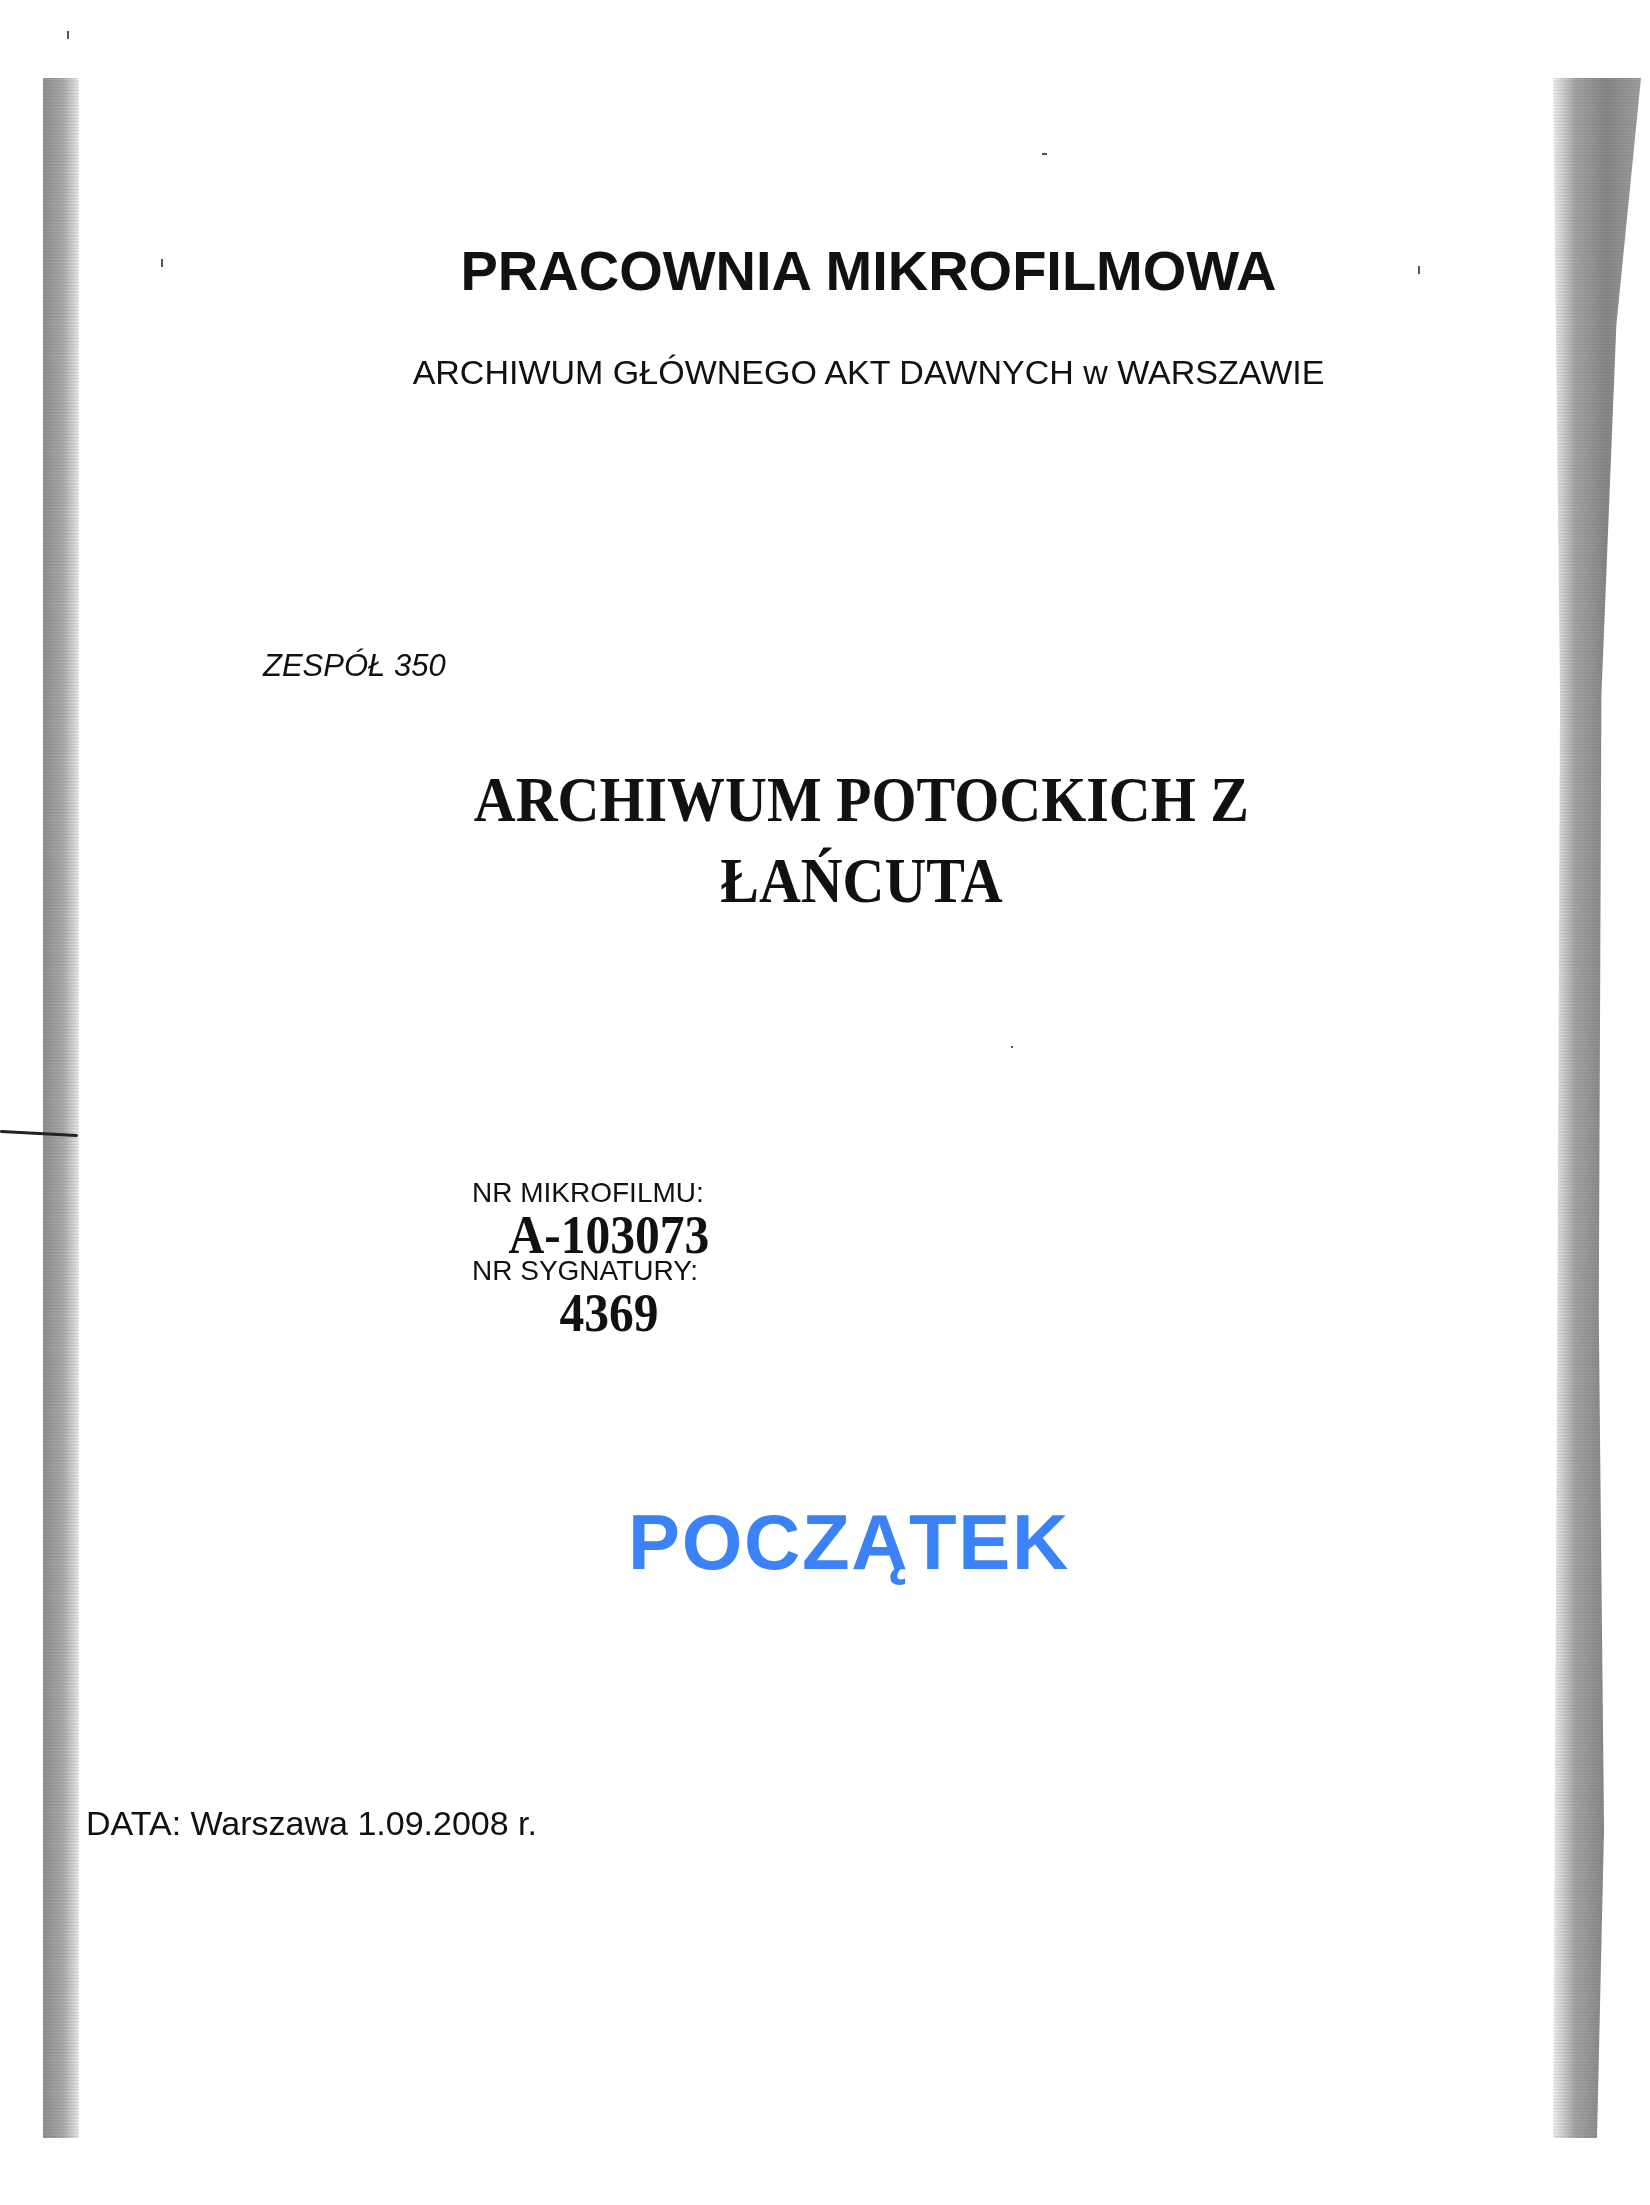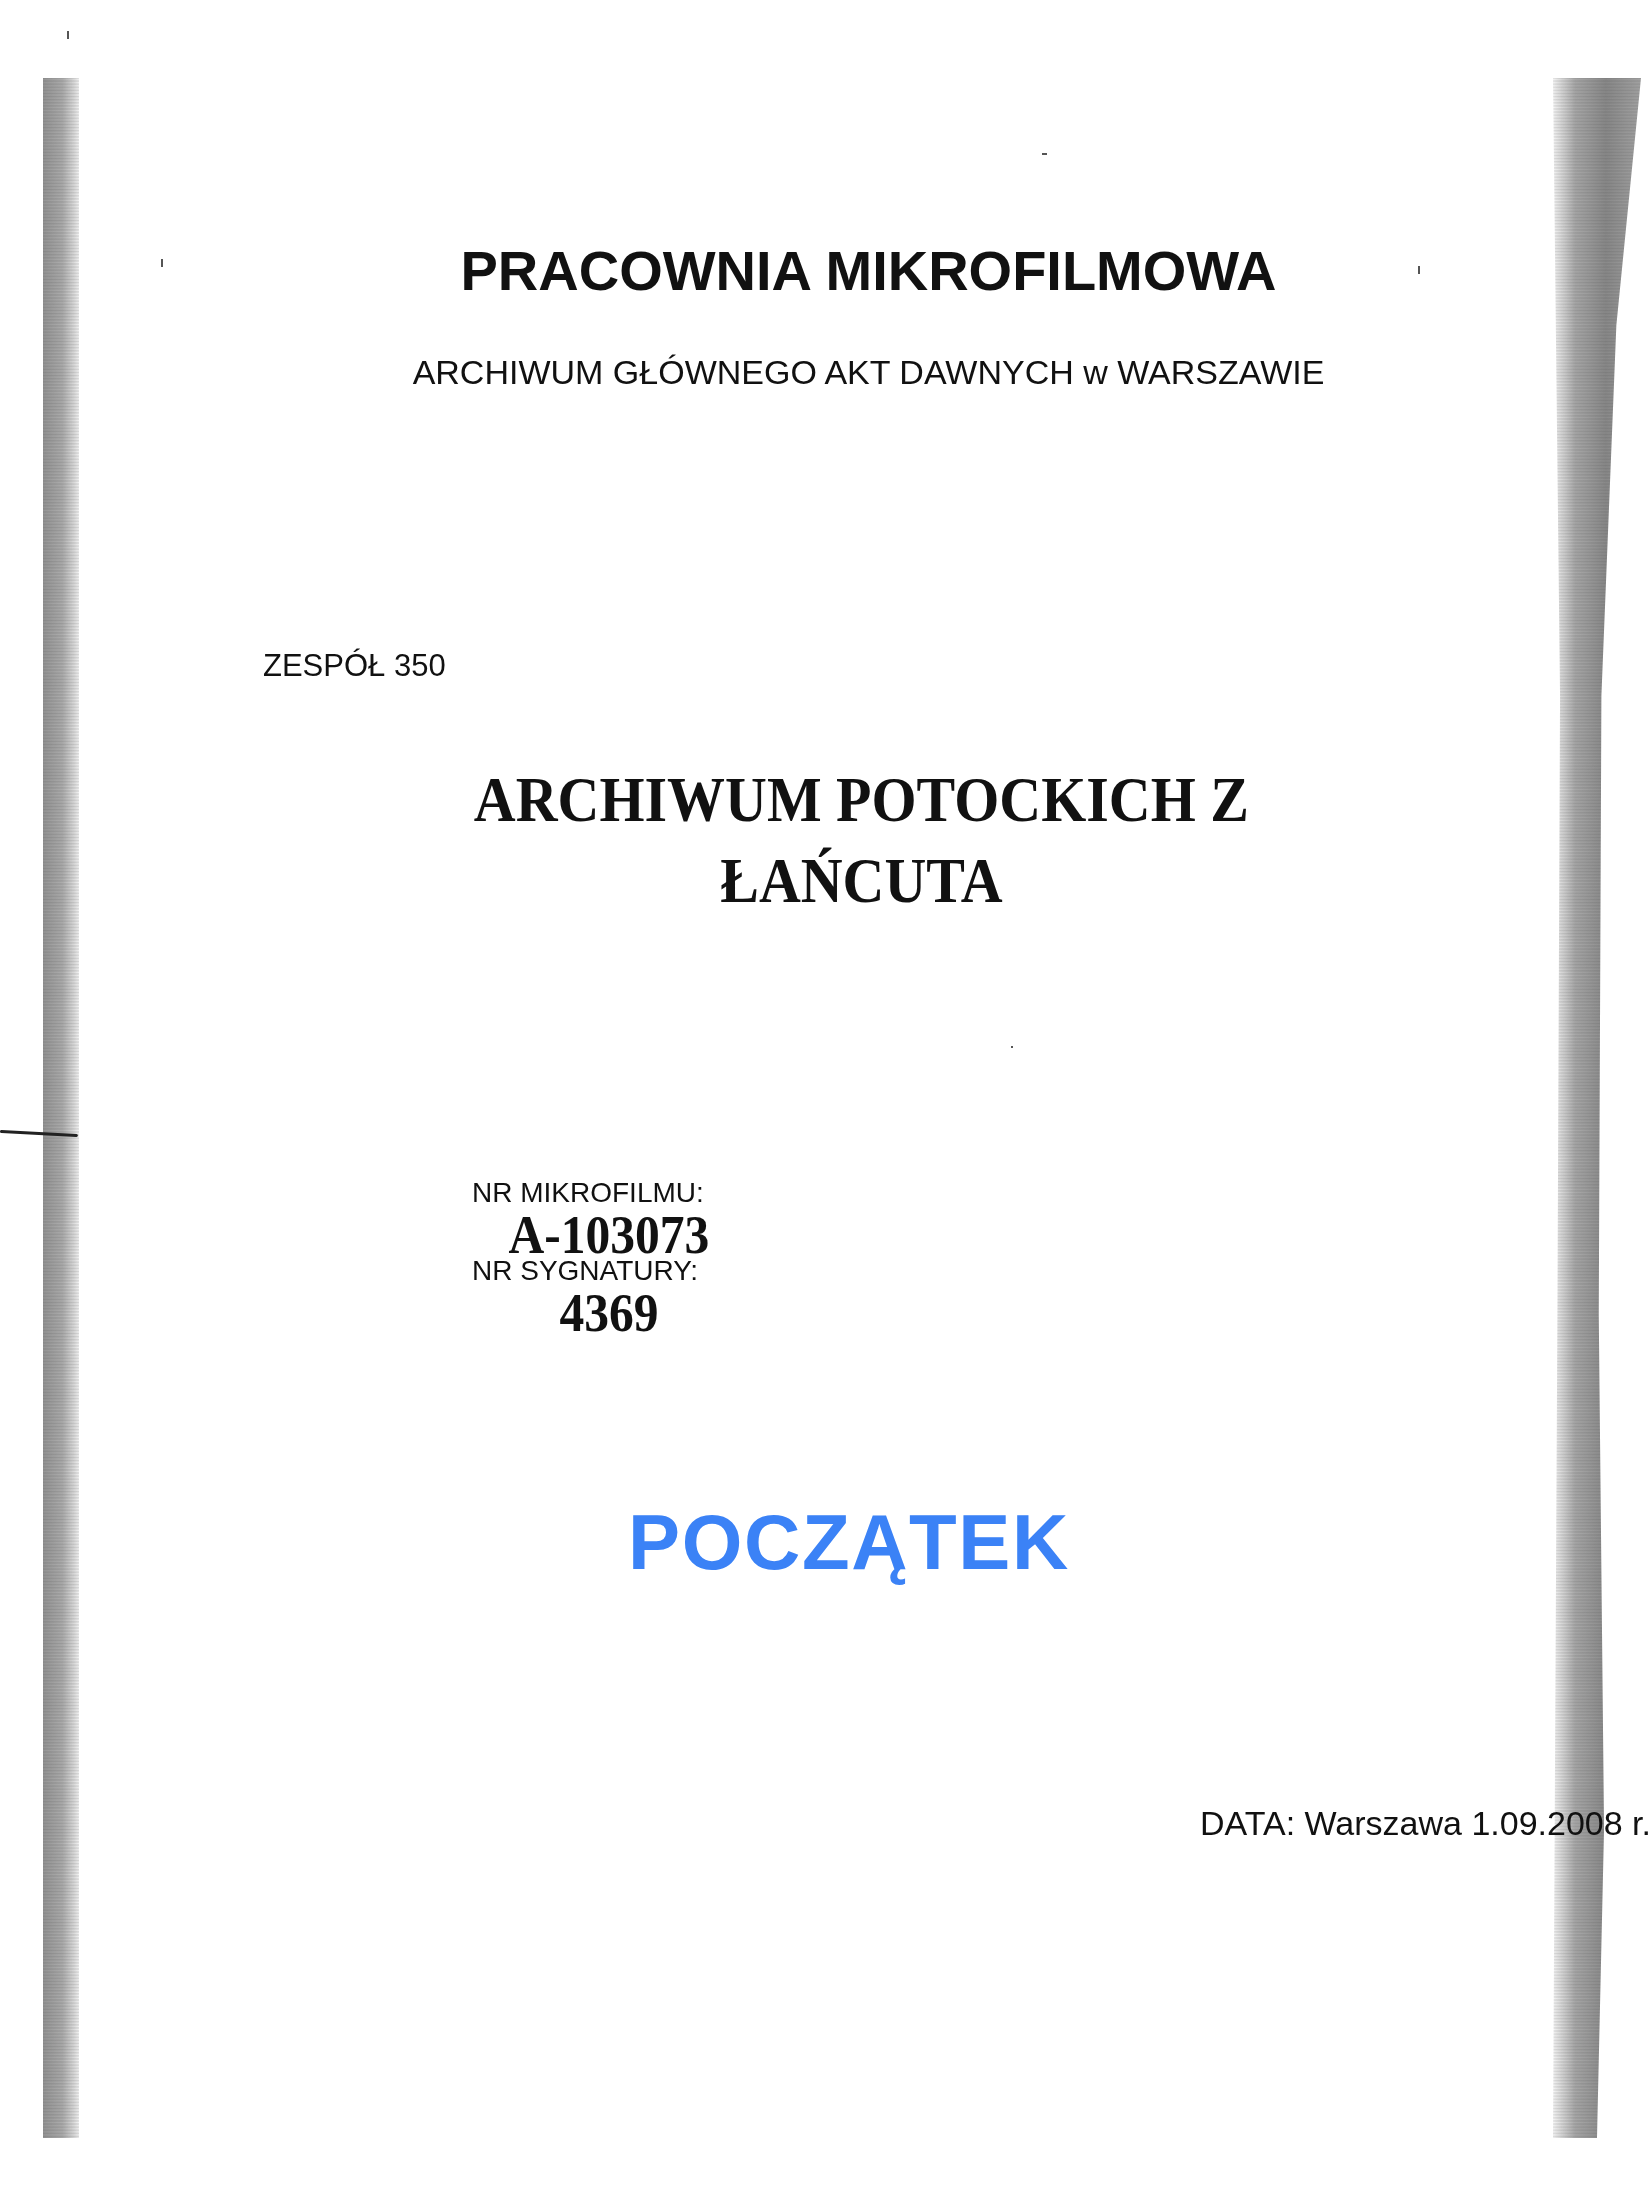--- a/index.html
+++ b/index.html
@@ -81,20 +81,21 @@
       line-height: 1;
       margin-top: 32px;
     }
     .fonds {
       position: absolute;
       left: 263px;
       top: 650px;
       font-family: "Liberation Sans", sans-serif;
       font-size: 31px;
       line-height: 1;
+      font-style: italic;
     }
     .archive-name {
       position: absolute;
       left: 0;
       right: 0;
       top: 760px;
       text-align: center;
       font-family: "Liberation Serif", serif;
       font-weight: bold;
       font-size: 63px;
@@ -141,21 +142,21 @@
       line-height: 1;
       padding-left: 47px;
       letter-spacing: 1.6px;
       color: #3b82f6;
     }
     .date-line {
       position: absolute;
       left: 0;
       right: 0;
       top: 1806px;
-      text-align: right;
+      text-align: left;
       font-family: "Liberation Sans", sans-serif;
       font-size: 34px;
       line-height: 1;
       padding-left: 86px;
     }
     .speck {
       position: absolute;
       width: 2.4px;
       height: 7.8px;
       background: #555;

